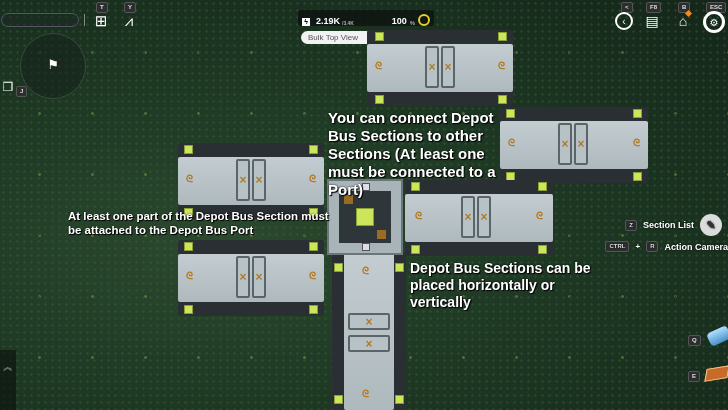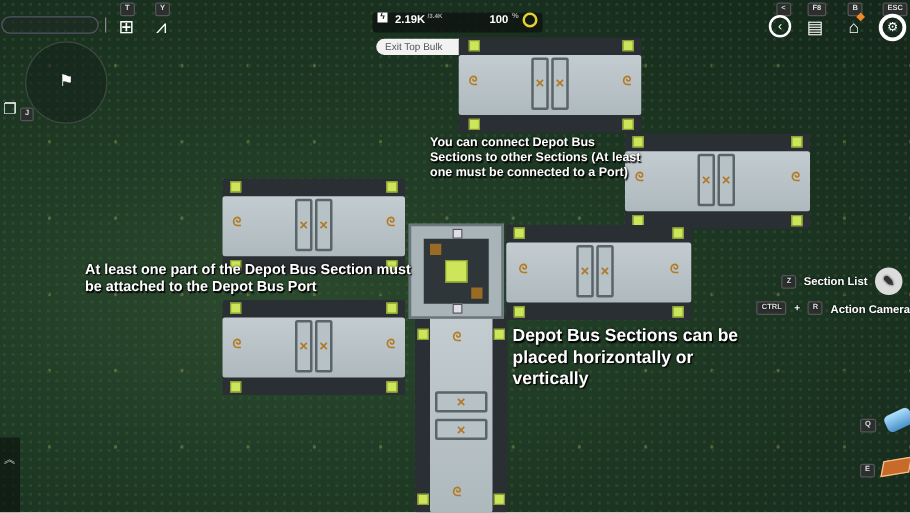--- a/index.html
+++ b/index.html
@@ -37,31 +37,31 @@
   <span class="hkey" style="left:124px;top:2px">Y</span>
   <div class="ic" style="left:119px;top:12px;width:20px;height:18px;font-size:15px">⩘</div>
 
   <div style="position:absolute;left:20px;top:33px;width:66px;height:66px;border-radius:50%;border:1px solid #3b4a3f;background:rgba(20,30,25,.5)"></div>
   <div class="ic" style="left:44px;top:55px;width:18px;height:18px;font-size:13px">⚑</div>
   <div class="ic" style="left:1px;top:79px;width:14px;height:16px;font-size:12px">❐</div>
   <span class="hkey" style="left:16px;top:86px">J</span>
   <div style="position:absolute;left:0;top:350px;width:16px;height:60px;background:rgba(10,15,12,.6)"></div>
   <div class="ic" style="left:1px;top:360px;width:14px;height:14px;font-size:10px;color:#aaa">︽</div>
 
-  <div style="position:absolute;left:298px;top:10px;width:136px;height:16px;background:rgba(15,20,18,.85);border-radius:3px;display:flex;align-items:flex-start;padding:0 4px;color:#fff;font-size:9px;font-weight:bold">
+  <div style="position:absolute;left:298px;top:10px;width:136px;height:16px;background:rgba(15,20,18,.85);border-radius:3px;display:flex;align-items:flex-end;padding:0 4px;color:#fff;font-size:9px;font-weight:bold">
     <span style="display:inline-block;width:8px;height:8px;background:#fff;color:#000;font-size:7px;line-height:8px;text-align:center;margin-right:6px">ϟ</span>
     <span>2.19K</span>
     <span style="font-size:5px;color:#aaa;margin-left:2px">/3.4K</span>
     <span style="flex:1"></span>
     <span>100</span>
     <span style="font-size:6px;color:#aaa;margin:0 3px">%</span>
     <span style="width:12px;height:12px;border-radius:50%;border:2px solid #e5d12a;display:inline-block"></span>
   </div>
   <div style="position:absolute;left:301px;top:31px;width:126px;height:13px;background:#f2f2f2;border-radius:7px;font-size:8px;color:#555;padding-left:7px;line-height:13px">
-    <span>Exit Top Bulk</span>
+    <span>Bulk Top View</span>
     <span style="position:absolute;right:7px;top:3px;width:4px;height:7px;background:#666;border-radius:2px"></span>
   </div>
 
   <span class="hkey" style="left:621px;top:2px">&lt;</span>
   <div class="ic" style="left:615px;top:12px;width:18px;height:18px;border:2px solid #fff;border-radius:50%;font-size:10px">‹</div>
   <span class="hkey" style="left:646px;top:2px">F8</span>
   <div class="ic" style="left:645px;top:12px;width:14px;height:18px;font-size:14px">▤</div>
   <span class="hkey" style="left:678px;top:2px">B</span>
   <div class="ic" style="left:672px;top:12px;width:22px;height:18px;font-size:14px">⌂</div>
   <div style="position:absolute;left:686px;top:11px;width:5px;height:5px;background:#f08a24;transform:rotate(45deg)"></div>
@@ -137,21 +137,21 @@
 
   <div style="position:absolute;left:327px;top:179px;width:76px;height:76px;background:#a9b4b8;border:2px solid #6a767a">
     <div style="position:absolute;left:10px;top:10px;width:52px;height:52px;background:#2f363a"></div>
     <div style="position:absolute;left:27px;top:27px;width:18px;height:18px;background:#cde55a;border:1px solid #8aa030"></div>
     <div style="position:absolute;left:15px;top:14px;width:9px;height:9px;background:#9a6b25"></div>
     <div style="position:absolute;right:15px;bottom:14px;width:9px;height:9px;background:#9a6b25"></div>
     <div style="position:absolute;left:33px;top:2px;width:8px;height:8px;background:#dde;border:1px solid #555"></div>
     <div style="position:absolute;left:33px;bottom:2px;width:8px;height:8px;background:#dde;border:1px solid #555"></div>
   </div>
 
-  <div class="caption" style="left:344px;top:109px;width:175px;font-size:10px">You can connect Depot Bus Sections to other Sections (At least one must be connected to a Port)</div>
+  <div class="caption" style="left:328px;top:109px;width:175px;font-size:15px">You can connect Depot Bus Sections to other Sections (At least one must be connected to a Port)</div>
   <div class="caption" style="left:68px;top:210px;width:262px;font-size:11.5px">At least one part of the Depot Bus Section must be attached to the Depot Bus Port</div>
   <div class="caption" style="left:410px;top:260px;width:200px;font-size:14px">Depot Bus Sections can be placed horizontally or vertically</div>
 
   <div class="menu-row" style="top:214px">
     <span class="hkey" style="position:static">Z</span>
     <span>Section List</span>
     <span class="menu-circle">✎</span>
   </div>
   <div class="menu-row" style="top:241px;right:0">
     <span class="hkey" style="position:static">CTRL</span>

